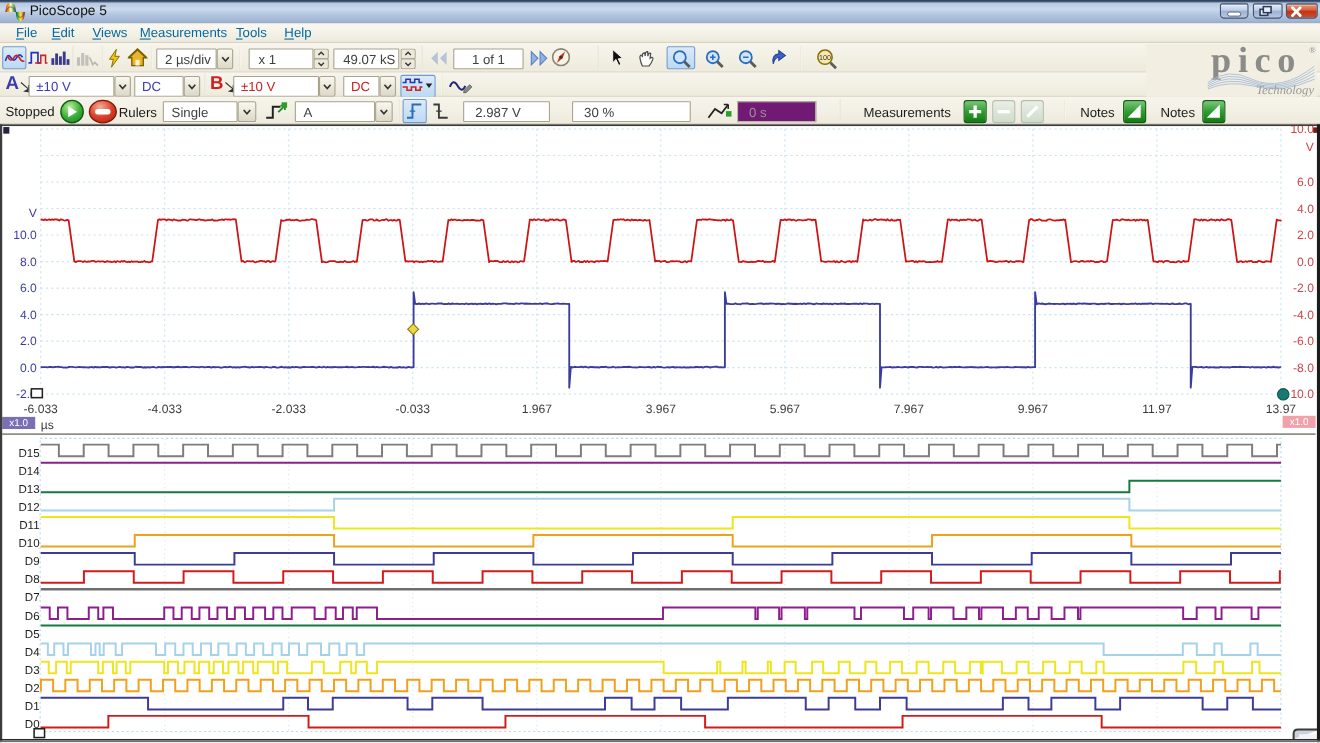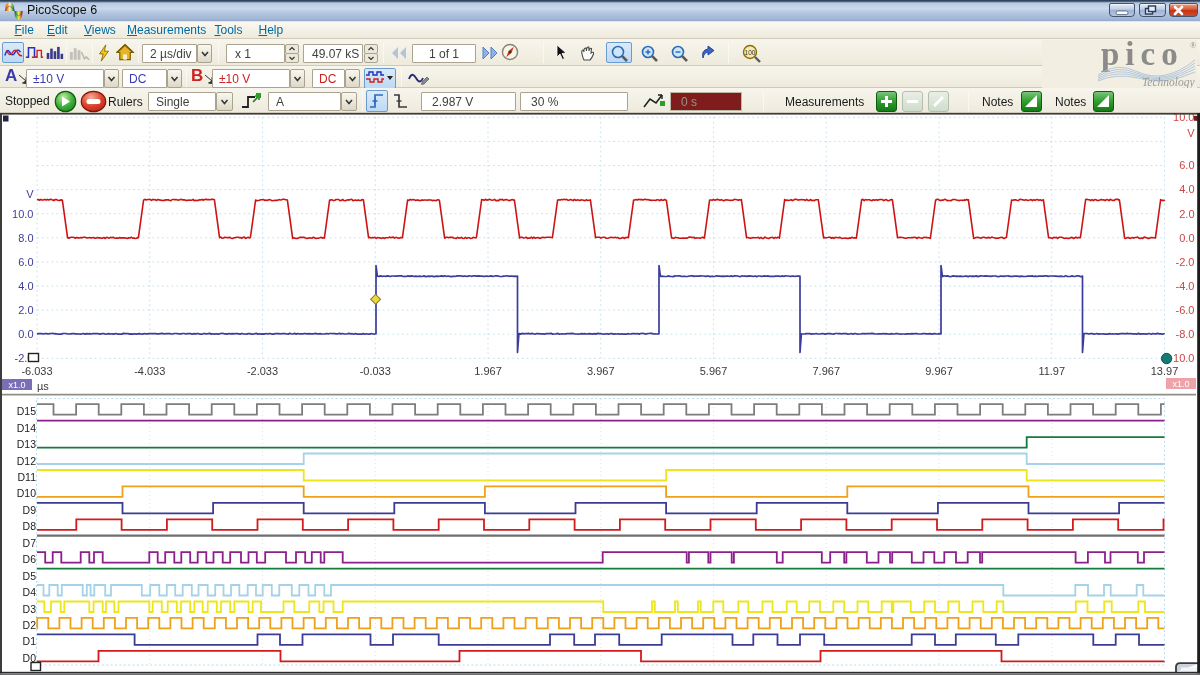--- a/index.html
+++ b/index.html
@@ -13,21 +13,21 @@
 #menubar{left:0;top:20.5px;width:1200px;height:18.5px;background:linear-gradient(180deg,#faf8f1,#edeadc);border-top:1px solid #e8e4d8;border-bottom:1px solid #cfcaba}
 .mi{top:23px;font-size:12px;color:#0369a1}
 .tbar{left:0;width:1200px;background:linear-gradient(180deg,#f7f5ec,#eeebdd);border-bottom:1px solid #cfcaba}
 #tb1{top:39px;height:26.5px}
 #tb2{top:65.5px;height:22.5px}
 #tb3{top:88px;height:25px}
 .tbtn{border:1px solid transparent;border-radius:2px}
 .tbtn.sel{background:linear-gradient(180deg,#dceafa,#bcd9f4);border:1px solid #6b9cd0}
 .sep{width:1px;background:#c5c0ae;border-right:1px solid #faf8f2}
 .wbox{background:#fff;border:1px solid #a9a390;border-radius:1px;font-size:12px;color:#404040}
-.gbox{background:#7f1d1d;border:1px solid #bdb8a5;font-size:12px;color:#9a9689}
+.gbox{background:#701a75;border:1px solid #bdb8a5;font-size:12px;color:#9a9689}
 .ddbtn{background:linear-gradient(180deg,#f9f7ef,#ddd8c6);border:1px solid #a9a390;border-radius:2px}
 .ddbtn svg{display:block;margin:auto}
 .lbl{font-size:12px;color:#1a1a1a}
 .greenbtn{background:linear-gradient(180deg,#7cc47c,#2e9e2e 50%,#157a15);border:1px solid #0e5c0e;border-radius:3px}
 .graybtn{background:linear-gradient(180deg,#e9efe6,#cfdccb);border:1px solid #b5bfb0;border-radius:3px}
 u{text-decoration:underline}
 </style></head><body>
 <div id="win">
 
 <div class="abs" id="titlebar"></div>
@@ -45,21 +45,21 @@
           <stop offset=".3" stop-color="#79c23d"></stop>
           <stop offset=".55" stop-color="#f3ef4a"></stop>
           <stop offset=".8" stop-color="#e2641c"></stop>
           <stop offset="1" stop-color="#8f1e10"></stop>
  </linearGradient>
  </defs>
  <path d="M1 10 Q1 1.5 5.5 1.5 Q10.5 1.5 10.5 10 Z" fill="url(#rg1)"></path>
  <path d="M10.5 10 Q10.5 18.5 14.5 18.5 Q18.5 18.5 18.5 10 Z" fill="url(#rg2)"></path>
  <path d="M1 10 Q5.5 0.5 10.5 10 Q14.5 19.5 18.5 10" fill="none" stroke="#2d3c85" stroke-width="1" opacity=".5"></path>
 </svg>
-<div class="abs" id="titletxt">PicoScope 6</div>
+<div class="abs" id="titletxt">PicoScope 5</div>
 <div class="abs wbtn" id="btnmin"></div>
 <div class="abs wbtn" id="btnmax"></div>
 <div class="abs wbtn" id="btnclose"></div>
 <svg class="abs" style="left:1109px;top:2.5px" width="90" height="15" viewBox="0 0 90 15">
  <rect x="7" y="8" width="12" height="3.6" rx="1.8" fill="#fff" stroke="#3a4a66" stroke-width=".7"></rect>
  <g stroke="#2b3a57" stroke-width="1.4" fill="#e8eefb">
   <rect x="36.5" y="5.5" width="7" height="5.5"></rect>
   <rect x="39.5" y="3" width="7" height="5.5"></rect>
  </g>
  <path d="M66 4 L73 11 M73 4 L66 11" stroke="#fff" stroke-width="2.6" stroke-linecap="round"></path>
@@ -284,21 +284,21 @@
 <div class="abs sep" style="left:362px;top:90px;height:21px"></div>
 <div class="abs tbtn sel" style="left:366px;top:90px;width:22px;height:22px"></div>
 <svg class="abs" style="left:368px;top:92px" width="18" height="18" viewBox="0 0 18 18">
  <path d="M2 15 L7 15 L7 3 L15 3" fill="none" stroke="#2b6cb8" stroke-width="1.7"></path>
  <path d="M4.5 9 L9.5 9 M7 6.5 L7 11.5" stroke="#2b6cb8" stroke-width="1.3"></path>
 </svg>
 <svg class="abs" style="left:392px;top:92px" width="18" height="18" viewBox="0 0 18 18">
  <path d="M2 3 L7 3 L7 15 L15 15" fill="none" stroke="#3a3a3a" stroke-width="1.7"></path>
  <path d="M4.5 9 L9.5 9" stroke="#3a3a3a" stroke-width="1.3"></path>
 </svg>
-<div class="abs wbox" style="left:421px;top:92px;width:95px;height:19px;padding:2px 0 0 10px">2.987 V</div>
+<div class="abs wbox" style="left:421px;top:92px;width:79px;height:19px;padding:2px 0 0 10px">2.987 V</div>
 <div class="abs wbox" style="left:520px;top:92px;width:108px;height:19px;padding:2px 0 0 10px">30 %</div>
 <svg class="abs" style="left:642px;top:91px" width="26" height="21" viewBox="0 0 26 21">
  <path d="M2 16 L8 8 L14 12 L20 4" fill="none" stroke="#222" stroke-width="1.6"></path>
  <path d="M20 4 L16 4 M20 4 L20 8" stroke="#222" stroke-width="1.4" fill="none"></path>
  <rect x="18" y="10" width="5" height="5" fill="#2aa02a"></rect>
 </svg>
 <div class="abs gbox" style="left:670px;top:92px;width:72px;height:19px;padding:2px 0 0 10px">0 s</div>
 <div class="abs sep" style="left:763px;top:90px;height:21px"></div>
 <div class="abs lbl" style="left:785px;top:95px">Measurements</div>
 <div class="abs greenbtn" style="left:876px;top:90.5px;width:21px;height:21px"></div>

